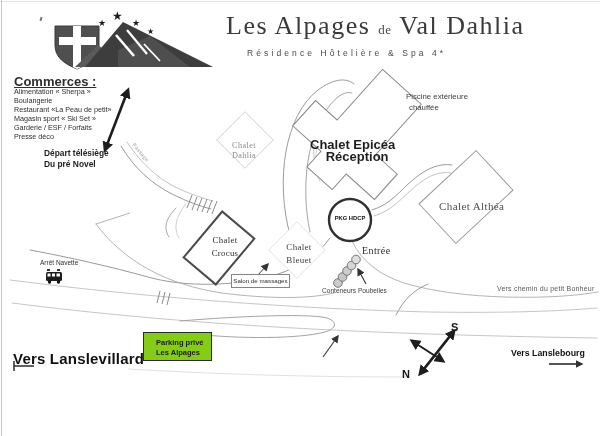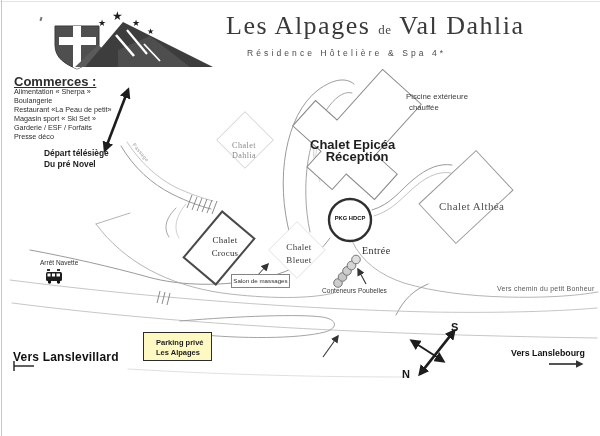--- a/index.html
+++ b/index.html
@@ -37,24 +37,24 @@
   .bleuet{left:272px;top:241px;font-size:9px;color:#3d3d3d;width:54px;line-height:13px;letter-spacing:.3px;}
   .pkg{left:329px;top:215px;width:42px;text-align:center;font-size:5.8px;color:#111;}
   .entree{left:362px;top:245px;font-size:10px;color:#2c2c2c;letter-spacing:.4px;}
 
   .salon-box{position:absolute;left:231px;top:274px;width:57px;height:12px;border:1px solid #838383;
              background:#fff;font-size:6.2px;color:#2e2e2e;text-align:center;line-height:12px;}
   .conteneurs{left:322px;top:287px;font-size:6.6px;color:#3a3a3a;}
   .arret{left:40px;top:259px;font-size:6.5px;color:#2e2e2e;}
 
   .parking-box{position:absolute;left:143px;top:332px;width:69px;height:29px;border:1.4px solid #2c2c2c;
-               background:#fef9c3;font-size:7.5px;font-weight:bold;color:#1d1d1d;line-height:10px;
+               background:#84cc16;font-size:7.5px;font-weight:bold;color:#1d1d1d;line-height:10px;
                padding-top:5px;padding-left:12px;box-sizing:border-box;}
 
-  .lansvillard{left:13px;top:350px;font-size:12px;color:#111;letter-spacing:.2px;}
+  .lansvillard{left:13px;top:350px;font-size:15px;color:#111;letter-spacing:.2px;}
   .lansbourg{left:511px;top:348px;font-size:8.8px;color:#111;}
   .chemin{left:497px;top:285px;font-size:7px;color:#5a5a5a;letter-spacing:.2px;}
   .compass-s{left:451px;top:321px;font-size:11px;color:#151515;}
   .compass-n{left:402px;top:368px;font-size:11px;color:#151515;}
 </style>
 </head>
 <body>
 
 <div class="page">
 

